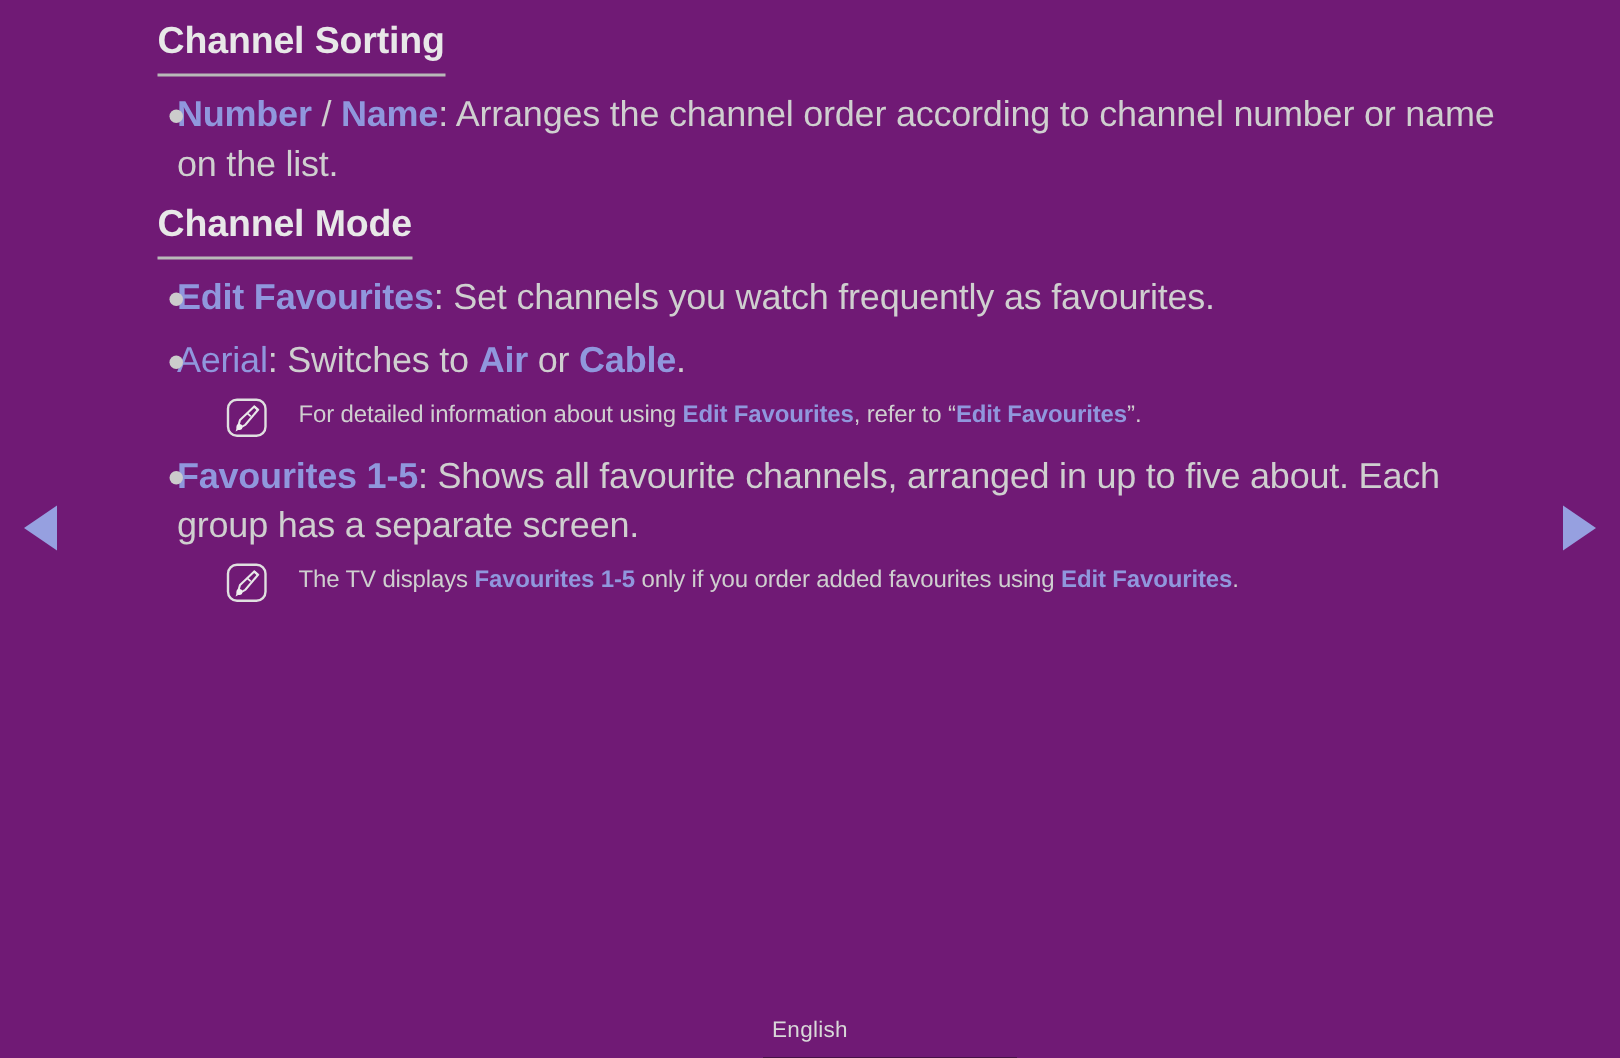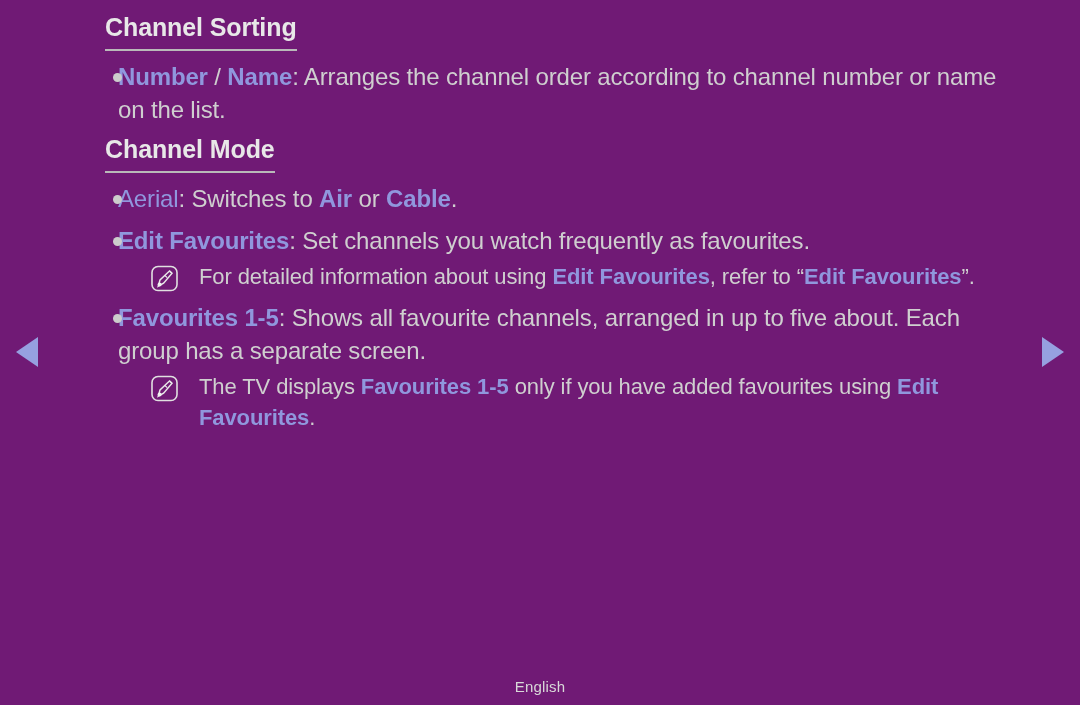--- a/index.html
+++ b/index.html
@@ -70,21 +70,21 @@
     border-radius: 50%;
     background: #cccccc;
   }
 
   
   .note-row {
     position: relative;
     margin: 4px 0 0 0;
     padding-left: 199px;
     padding-right: 60px;
-    font-size: 22px;
+    font-size: 16px;
     line-height: 31px;
     color: #cfcfcf;
     letter-spacing: -0.1px;
   }
   .note-icon {
     position: absolute;
     left: 150px;
     top: 4px;
     width: 30px;
     height: 27px;
@@ -150,26 +150,26 @@
         <span class="bullet-dot"></span>
         <span><span class="kw">Number</span><span class="sep"> / </span><span class="kw">Name</span><span>: Arranges the channel order according to channel number or name on the list.</span></span>
       </div>
     </div>
 
     <div class="heading-block">
       <div class="section-heading"><span class="hd-text">Channel Mode</span></div>
 
       <div class="bullet-row">
         <span class="bullet-dot"></span>
+        <span><span class="kw">Edit Favourites</span><span>: Set channels you watch frequently as favourites.</span></span>
+      </div>
+
+      <div class="bullet-row">
+        <span class="bullet-dot"></span>
         <span><span class="kw-reg">Aerial</span><span>: Switches to </span><span class="kw">Air</span><span> or </span><span class="kw">Cable</span><span>.</span></span>
-      </div>
-
-      <div class="bullet-row">
-        <span class="bullet-dot"></span>
-        <span><span class="kw">Edit Favourites</span><span>: Set channels you watch frequently as favourites.</span></span>
       </div>
 
       <div class="note-row">
         <span class="note-icon">
           <svg width="30" height="27" viewBox="0 0 30 27" xmlns="http://www.w3.org/2000/svg">
             <rect x="2" y="1.5" width="25" height="24" rx="6" ry="6" fill="none" stroke="#e0e0e0" stroke-width="1.6"></rect>
             <path d="M19.5 6.0 L10.0 15.0 L8.2 21.2 L13.6 18.2 L22.0 8.2 Z" fill="none" stroke="#e8e8e8" stroke-width="1.4"></path>
             <path d="M19.5 6.0 L22.0 8.2" stroke="#e8e8e8" stroke-width="1.4"></path>
             <path d="M14.6 10.2 L17.2 12.6" stroke="#e8e8e8" stroke-width="1.2"></path>
             <circle cx="9.6" cy="19.6" r="2.0" fill="#f0f0f0"></circle>
@@ -186,21 +186,21 @@
       <div class="note-row">
         <span class="note-icon">
           <svg width="30" height="27" viewBox="0 0 30 27" xmlns="http://www.w3.org/2000/svg">
             <rect x="2" y="1.5" width="25" height="24" rx="6" ry="6" fill="none" stroke="#e0e0e0" stroke-width="1.6"></rect>
             <path d="M19.5 6.0 L10.0 15.0 L8.2 21.2 L13.6 18.2 L22.0 8.2 Z" fill="none" stroke="#e8e8e8" stroke-width="1.4"></path>
             <path d="M19.5 6.0 L22.0 8.2" stroke="#e8e8e8" stroke-width="1.4"></path>
             <path d="M14.6 10.2 L17.2 12.6" stroke="#e8e8e8" stroke-width="1.2"></path>
             <circle cx="9.6" cy="19.6" r="2.0" fill="#f0f0f0"></circle>
           </svg>
         </span>
-        <span><span>The TV displays </span><span class="kw">Favourites 1-5</span><span> only if you have added favourites using </span><span class="kw">Edit Favourites</span><span>.</span></span>
+        <span><span>The TV displays </span><span class="kw">Favourites 1-5</span><span> only if you order added favourites using </span><span class="kw">Edit Favourites</span><span>.</span></span>
       </div>
 
     </div>
   </div>
 
   <div class="nav-arrow left"></div>
   <div class="nav-arrow right"></div>
 
   <div class="footer-lang">English</div>
 

